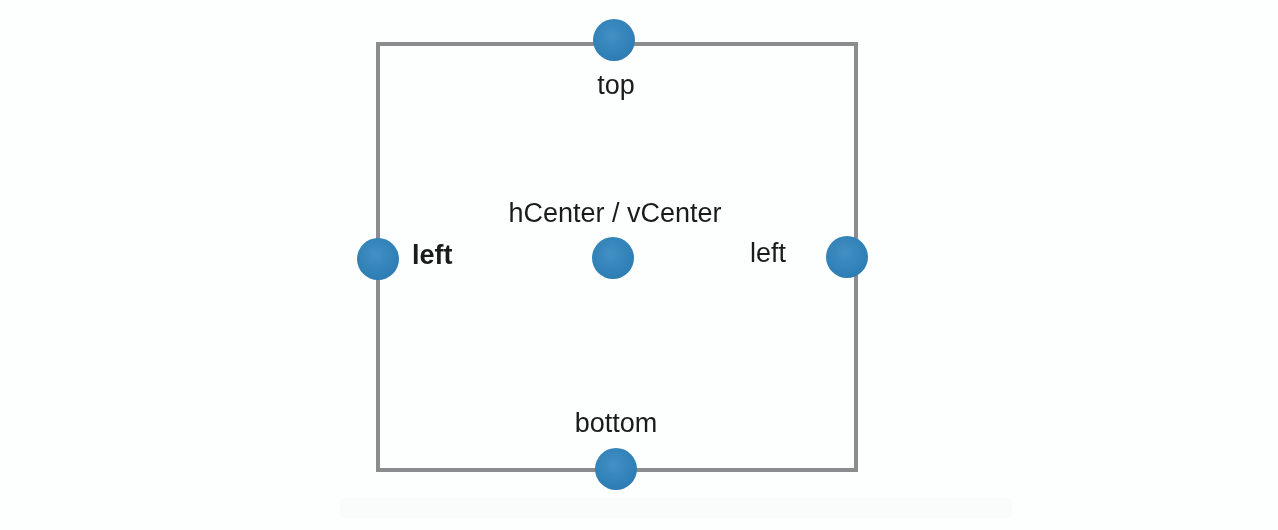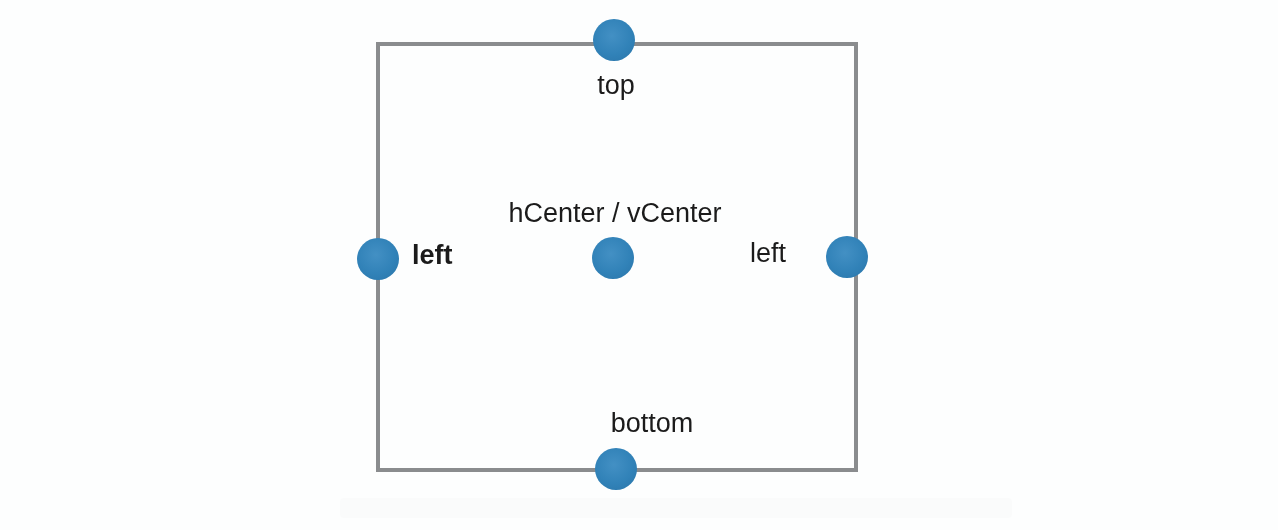--- a/index.html
+++ b/index.html
@@ -43,21 +43,21 @@
     position: absolute;
     color: var(--label-text);
     font-size: 27px;
     line-height: 1;
     white-space: nowrap;
   }
   .label-top    { left: 616px; top: 72px;  transform: translateX(-50%); }
   .label-center { left: 615px; top: 200px; transform: translateX(-50%); }
   .label-left   { left: 412px; top: 242px; font-weight: bold; }
   .label-right  { left: 750px; top: 240px; }
-  .label-bottom { left: 652px; top: 410px; transform: translateX(-50%); }
+  .label-bottom { left: 616px; top: 410px; transform: translateX(-50%); }
   .bottom-band {
     position: absolute;
     left: 340px;
     top: 498px;
     width: 672px;
     height: 20px;
     background: #fafbfb;
     border-radius: 4px;
   }
 </style>

